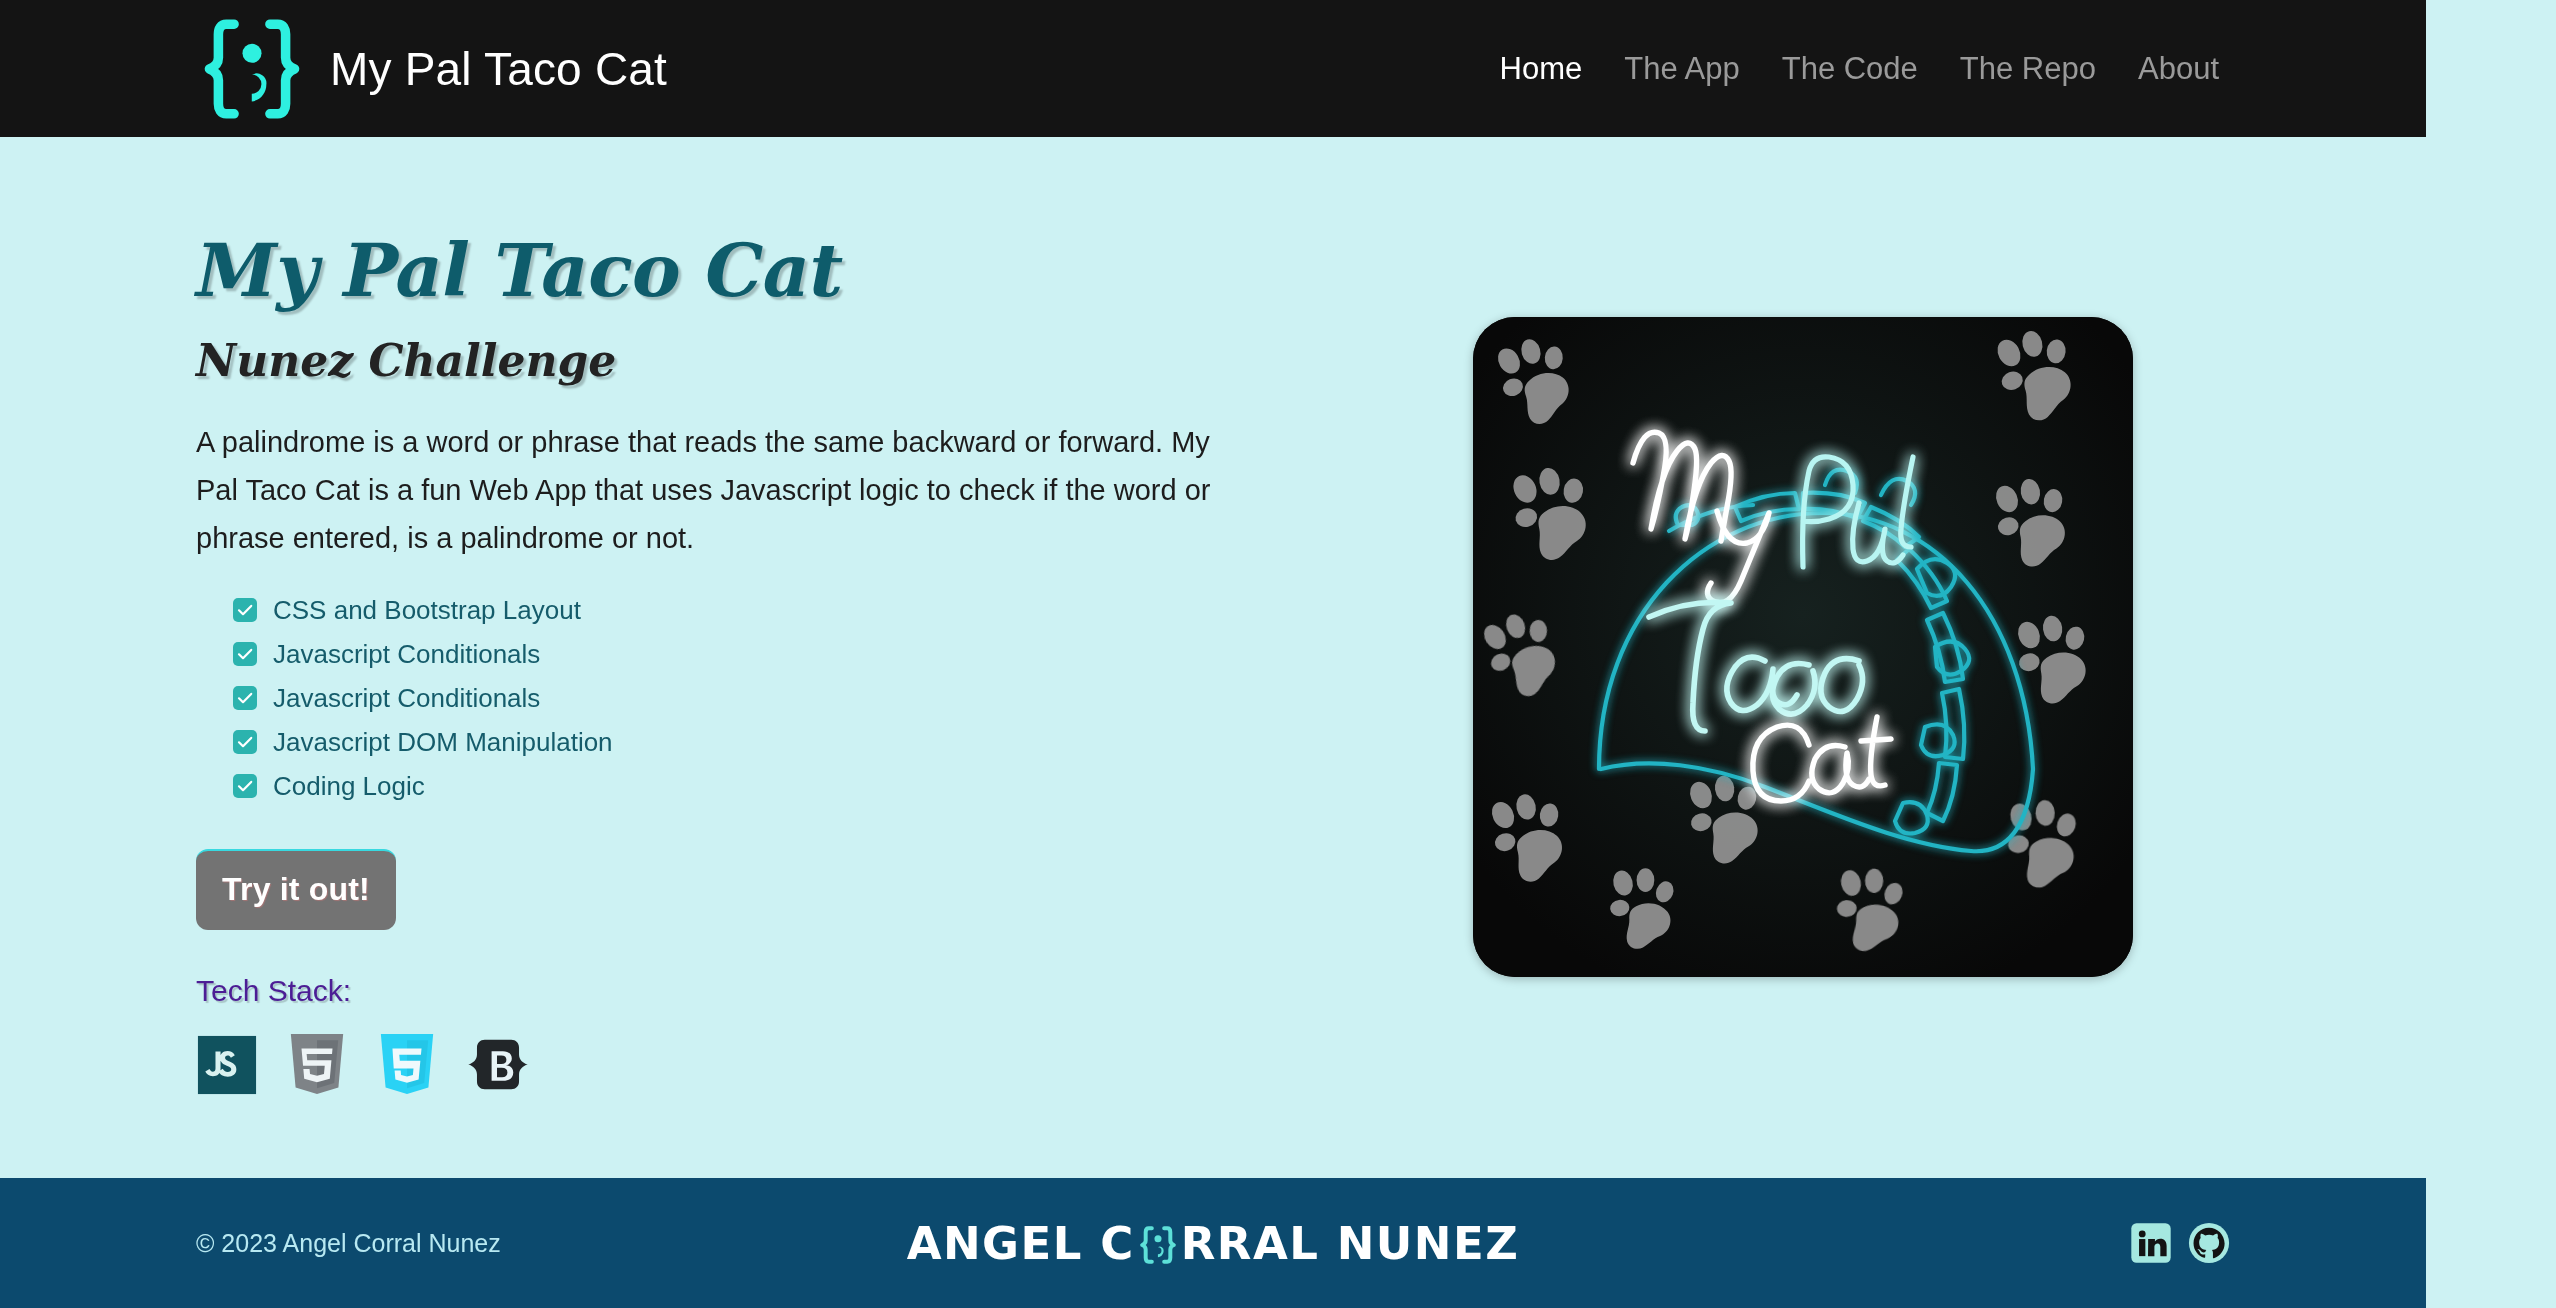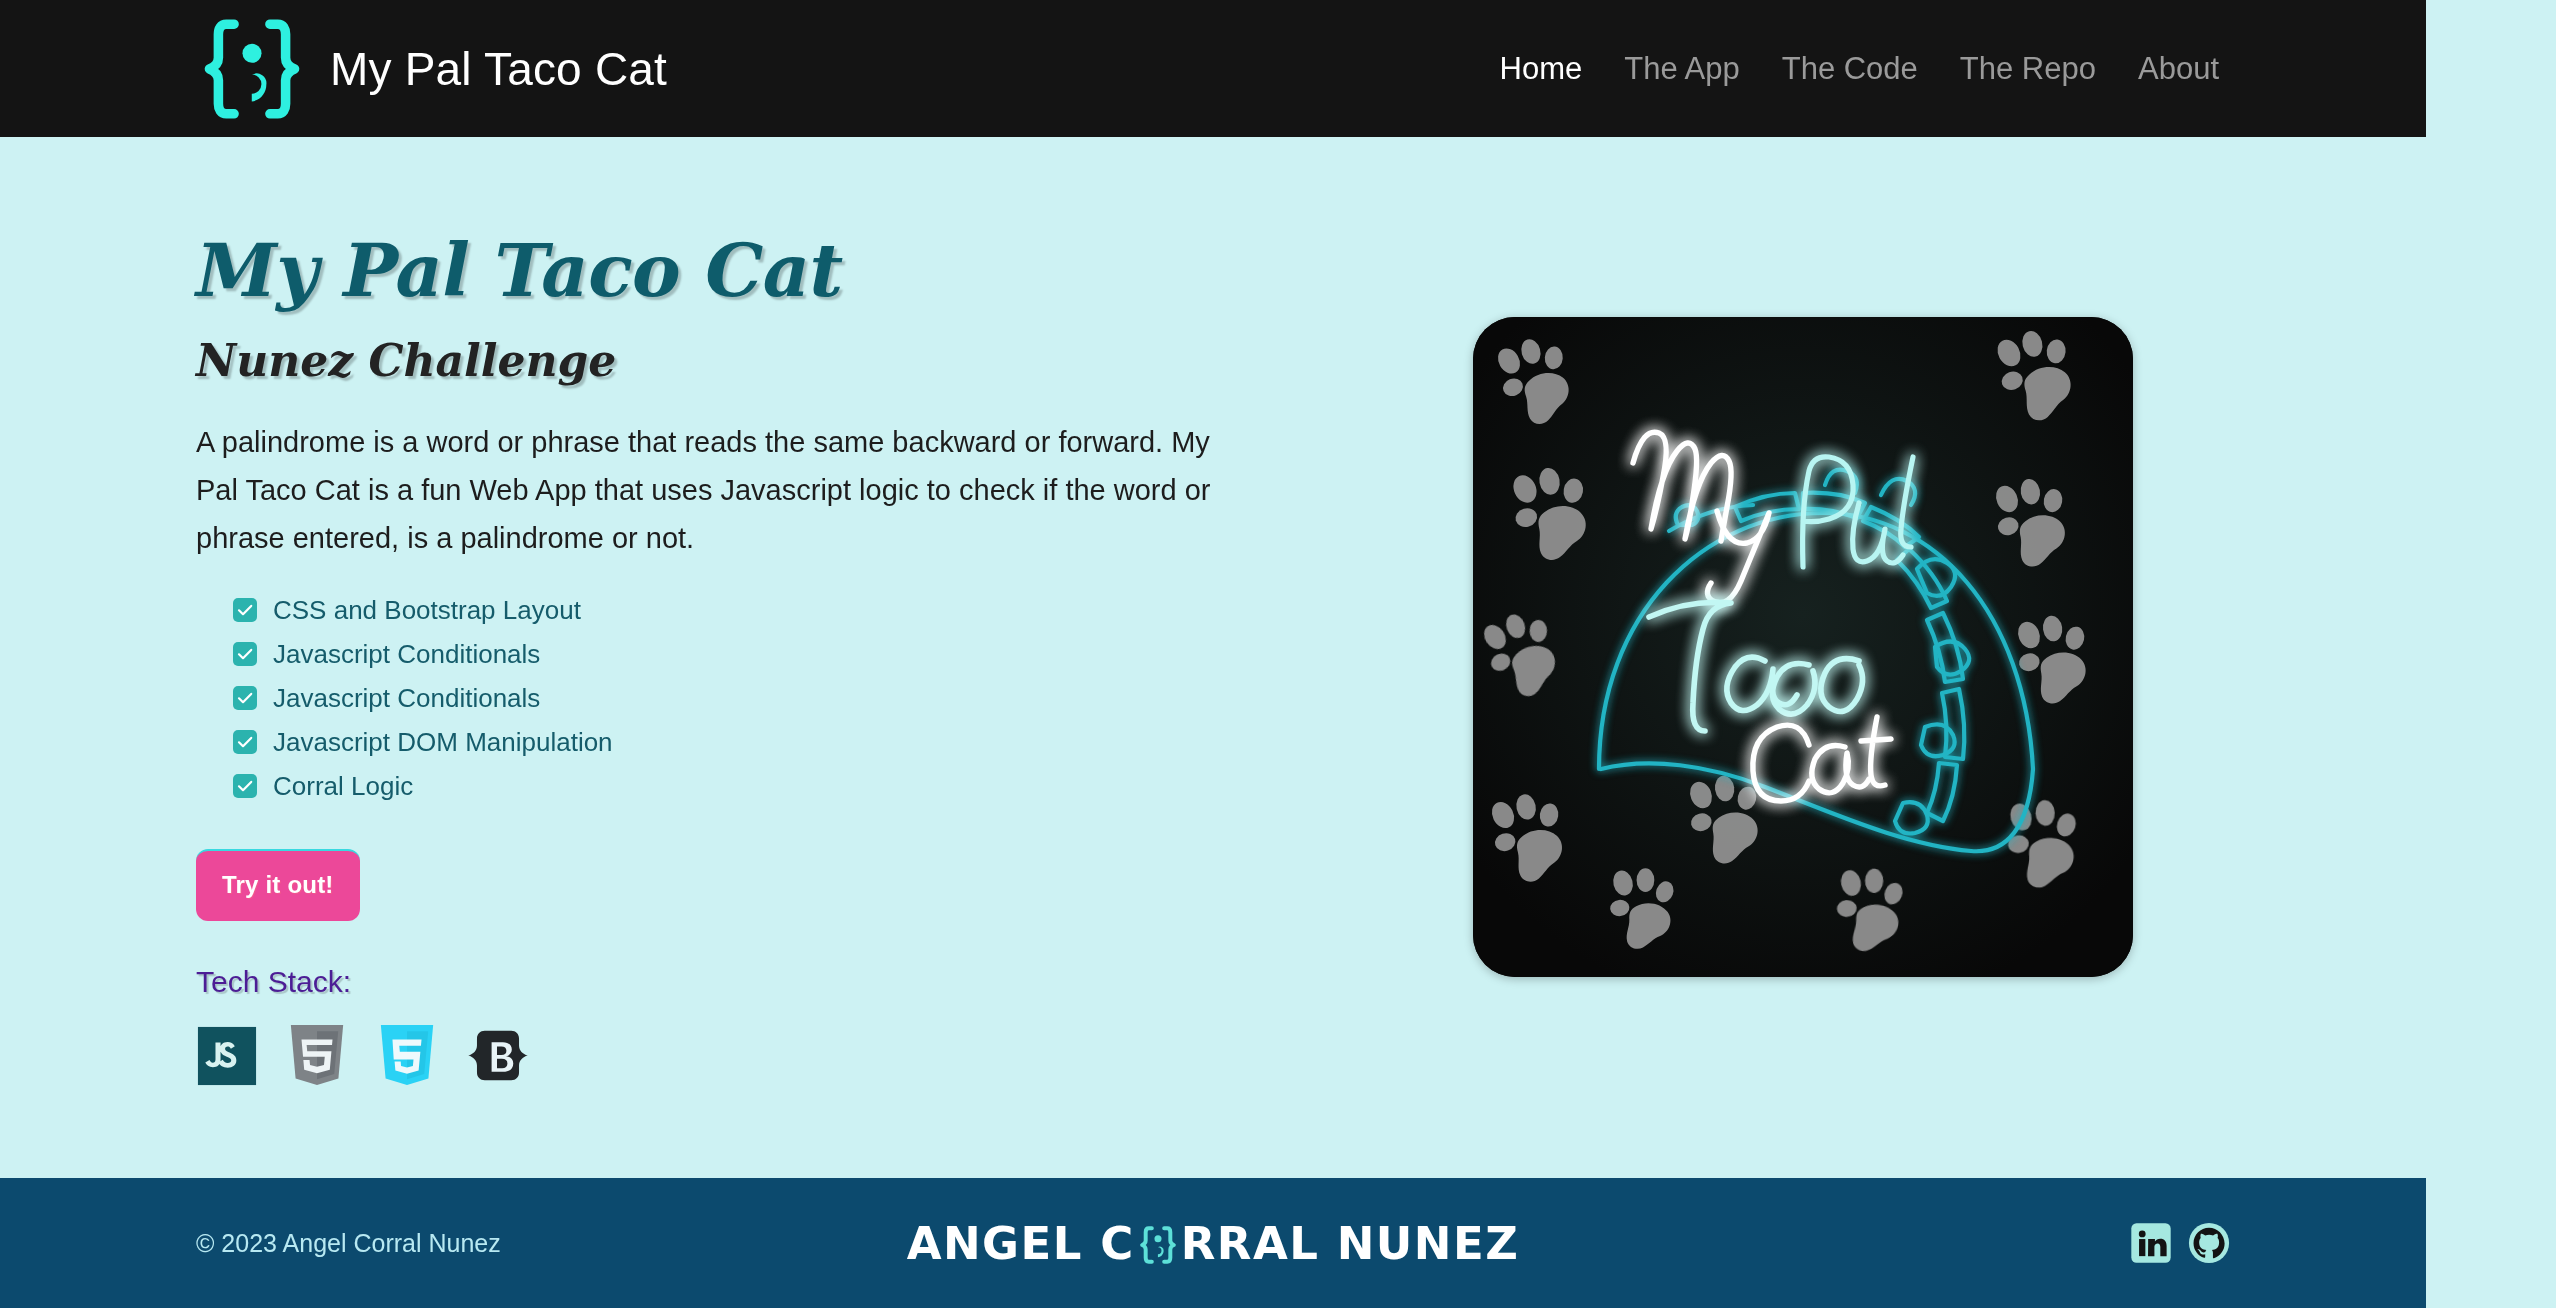--- a/index.html
+++ b/index.html
@@ -144,27 +144,27 @@
 
   .feature-label {
     font-size: 26px;
     color: #155c6b;
     line-height: 1;
   }
 
   .cta-button {
     display: inline-block;
     margin-top: 32px;
-    background: #ec4899;
+    background: #737373;
     color: #ffffff;
     border: none;
     border-top: 2px solid #38d9e0;
     border-radius: 12px;
     font-family: "Liberation Sans", sans-serif;
-    font-size: 24px;
+    font-size: 32px;
     font-weight: bold;
     padding: 20px 26px 22px;
     cursor: pointer;
     text-shadow: 1px 1px 1px rgba(255,120,120,0.35);
     letter-spacing: 0.2px;
   }
 
   .tech-heading {
     margin-top: 44px;
     font-size: 30px;
@@ -325,21 +325,21 @@
                 </svg>
             </span>
             <span class="feature-label">Javascript DOM Manipulation</span>
           </li>
           <li class="feature-item">
             <span class="check-box">
               <svg viewBox="0 0 24 24" aria-hidden="true">
                   <path d="M6 12.3 L10 16.2 L18.2 7.9" fill="none" stroke="#ffffff" stroke-width="2.2" stroke-linecap="round" stroke-linejoin="round"></path>
                 </svg>
             </span>
-            <span class="feature-label">Corral Logic</span>
+            <span class="feature-label">Coding Logic</span>
           </li>
         </ul>
 
         <button class="cta-button">Try it out!</button>
 
         <h3 class="tech-heading">Tech Stack:</h3>
 
         <div class="tech-icons">
           <span class="tech-icon">
             <svg width="62" height="62" viewBox="0 0 64 64" aria-hidden="true">

